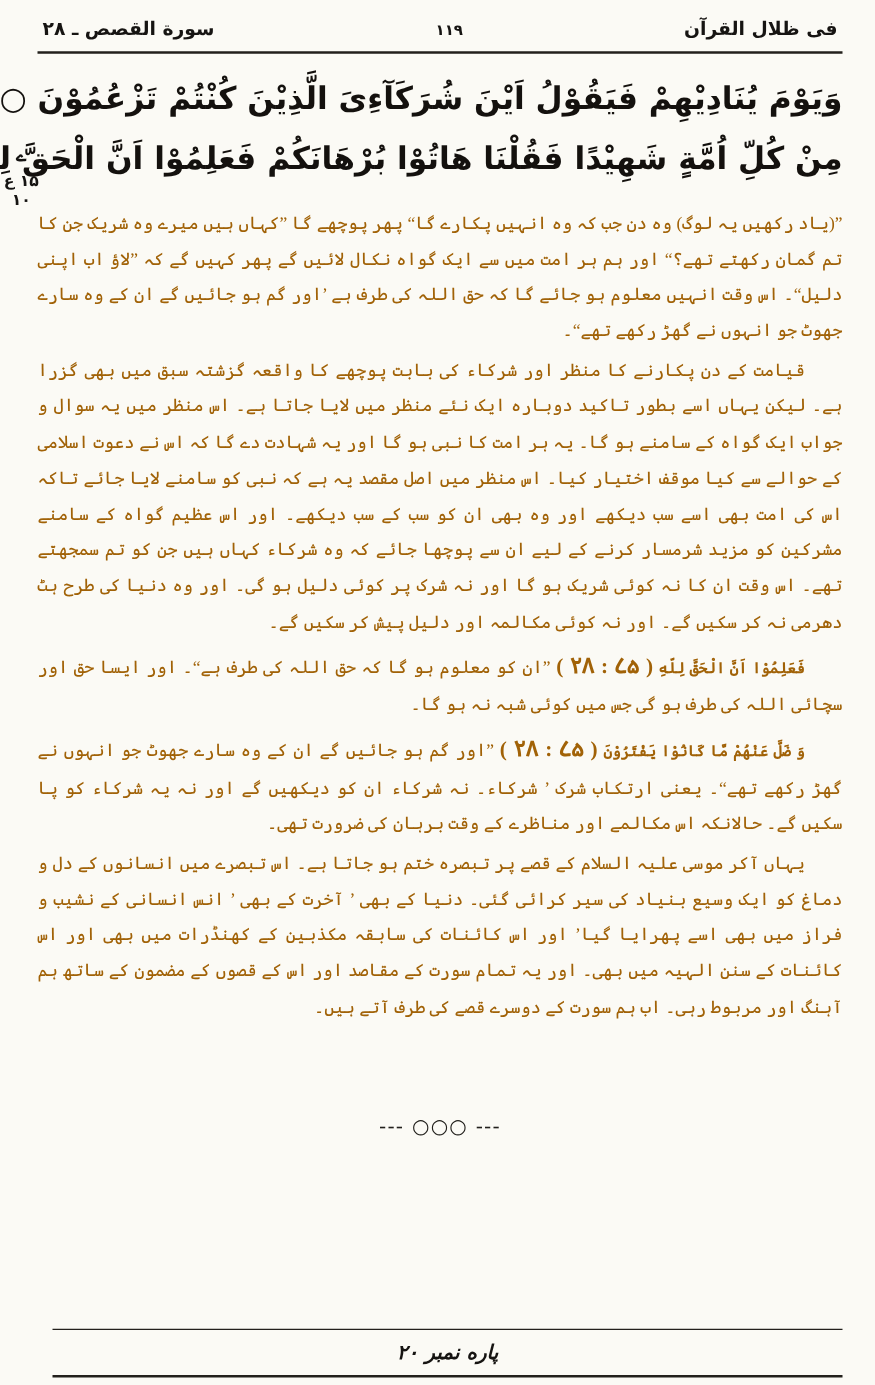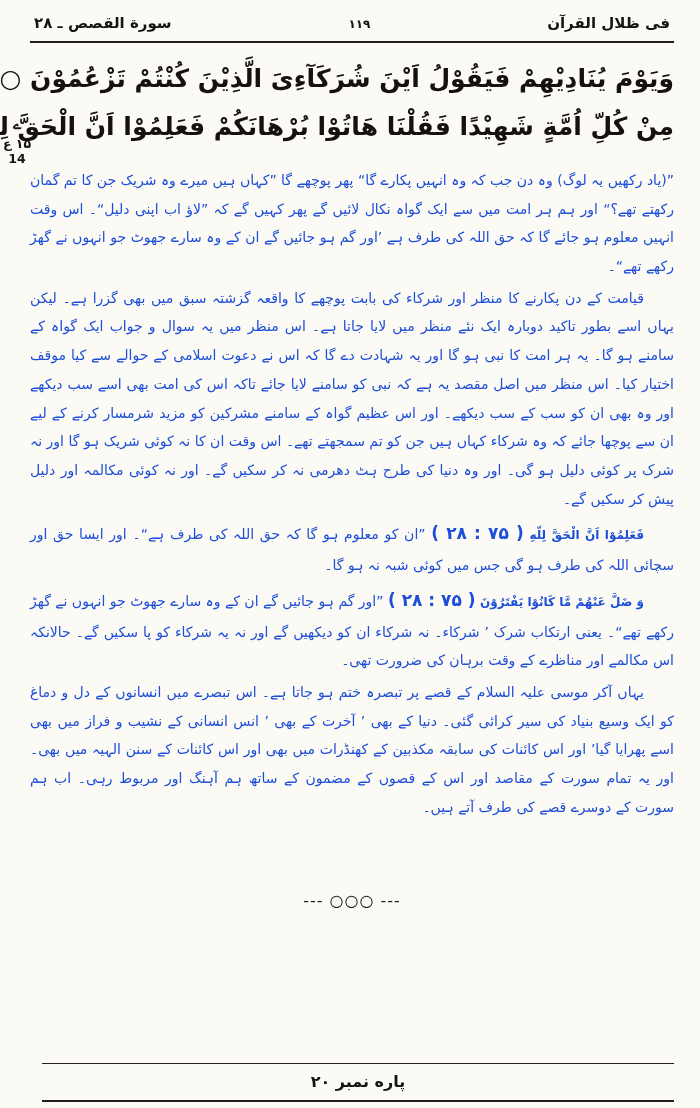--- a/index.html
+++ b/index.html
@@ -52,21 +52,22 @@
   }
   .margin-marks .mm-top   { margin-bottom: 4px; font-size: 14px; }
   .margin-marks .mm-ruku  { }
   
   .content {
     direction: rtl;
     margin-top: 16px;
     font-size: 14px;
     line-height: 2.05;
     text-align: justify;
-    color: #1d4ed8;
+    color: #a16207;
+    font-family: Liberation Serif, serif;
   }
   .content p { margin-bottom: 3px; }
   .content p.indent { text-indent: 30px; }
   .arabic-inline { font-weight: bold; font-size: 12px; }
   .ref { font-weight: bold; font-size: 17px; }
   
   .divider {
     text-align: center;
     margin-top: 70px;
     font-size: 16px;
@@ -79,20 +80,21 @@
     left: 42px;
     right: 26px;
     bottom: 6px;
     direction: rtl;
     text-align: center;
     font-weight: bold;
     font-size: 16px;
     padding: 8px 0 9px 0;
     border-top: 1.5px solid #23201c;
     border-bottom: 2.5px solid #23201c;
+    font-style: italic;
   }
 </style>
 </head>
 <body>
 
 <div class="page">
 
   <header class="header">
     <span>فى ظلال القرآن</span>
     <span class="pageno">۱۱۹</span>
@@ -100,21 +102,21 @@
   </header>
 
   <section class="verses">
     <div class="vline">وَيَوْمَ يُنَادِيْهِمْ فَيَقُوْلُ اَيْنَ شُرَكَآءِىَ الَّذِيْنَ كُنْتُمْ تَزْعُمُوْنَ ○ وَنَزَعْنَا</div>
     <div class="vline">مِنْ كُلِّ اُمَّةٍ شَهِيْدًا فَقُلْنَا هَاتُوْا بُرْهَانَكُمْ فَعَلِمُوْا اَنَّ الْحَقَّ لِلّهِ وَ</div>
   </section>
 
   <aside class="margin-marks">
     <div class="mm-top">ے</div>
     <div class="mm-ruku">۱۵ ع</div>
-    <div class="mm-count">14</div>
+    <div class="mm-count">۱۰</div>
   </aside>
 
   <main class="content">
 
     <p class="para"><span>”(یاد رکھیں یہ لوگ) وہ دن جب کہ وہ انہیں پکارے گا“ پھر پوچھے گا ”کہاں ہیں میرے وہ شریک جن کا تم گمان رکھتے تھے؟“ اور ہم ہر امت میں سے ایک گواہ نکال لائیں گے پھر کہیں گے کہ ”لاؤ اب اپنی دلیل“۔ اس وقت انہیں معلوم ہو جائے گا کہ حق اللہ کی طرف ہے ’اور گم ہو جائیں گے ان کے وہ سارے جھوٹ جو انہوں نے گھڑ رکھے تھے“۔</span></p>
 
     <p class="para indent"><span>قیامت کے دن پکارنے کا منظر اور شرکاء کی بابت پوچھے کا واقعہ گزشتہ سبق میں بھی گزرا ہے۔ لیکن یہاں اسے بطور تاکید دوبارہ ایک نئے منظر میں لایا جاتا ہے۔ اس منظر میں یہ سوال و جواب ایک گواہ کے سامنے ہو گا۔ یہ ہر امت کا نبی ہو گا اور یہ شہادت دے گا کہ اس نے دعوت اسلامی کے حوالے سے کیا موقف اختیار کیا۔ اس منظر میں اصل مقصد یہ ہے کہ نبی کو سامنے لایا جائے تاکہ اس کی امت بھی اسے سب دیکھے اور وہ بھی ان کو سب کے سب دیکھے۔ اور اس عظیم گواہ کے سامنے مشرکین کو مزید شرمسار کرنے کے لیے ان سے پوچھا جائے کہ وہ شرکاء کہاں ہیں جن کو تم سمجھتے تھے۔ اس وقت ان کا نہ کوئی شریک ہو گا اور نہ شرک پر کوئی دلیل ہو گی۔ اور وہ دنیا کی طرح ہٹ دھرمی نہ کر سکیں گے۔ اور نہ کوئی مکالمہ اور دلیل پیش کر سکیں گے۔</span></p>
 
     <p class="para indent">
       <span class="arabic-inline">فَعَلِمُوْا اَنَّ الْحَقَّ لِلّهِ</span>

